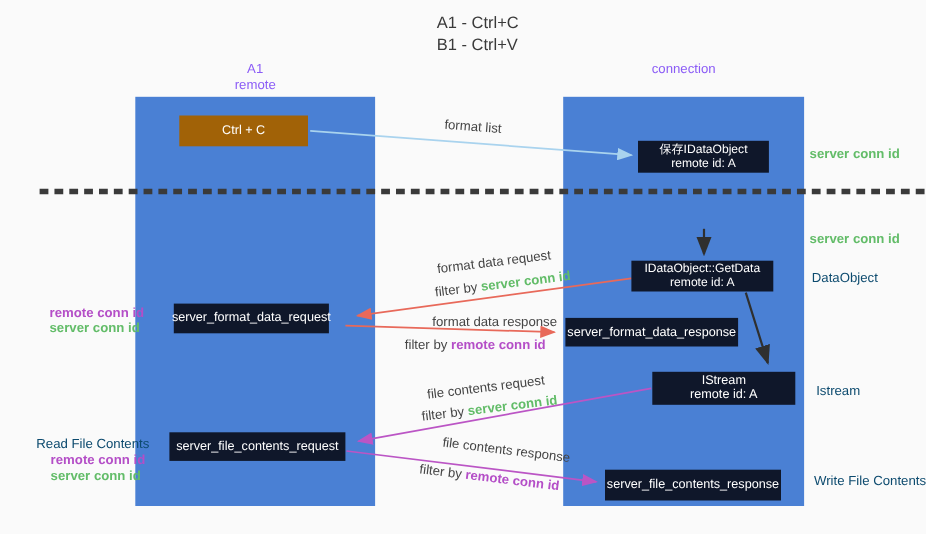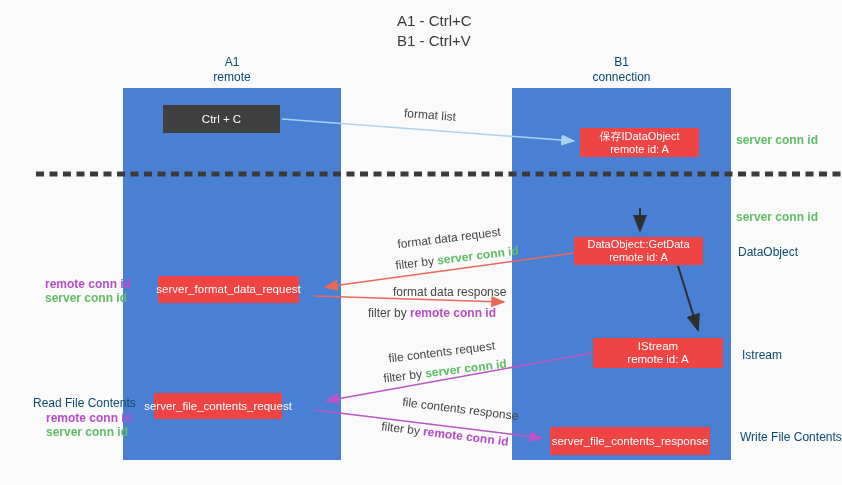--- a/index.html
+++ b/index.html
@@ -4,41 +4,41 @@
 <style>
   html,body{margin:0;padding:0;background:#fafafa;font-family:"Liberation Sans",sans-serif;}
   #stage{position:relative;width:842px;height:485px;background:#fafafa;overflow:hidden;margin-left:26px;}
 
   
   .col{position:absolute;top:88px;height:372px;background:#4a80d4;z-index:1;}
   #col-left{left:97px;width:218px;}
   #col-right{left:486px;width:219px;}
 
   
-  .col-header{position:absolute;top:55px;text-align:center;font-size:12px;line-height:15px;color:#0c4a6e;z-index:4;}
+  .col-header{position:absolute;top:55px;text-align:center;font-size:12px;line-height:15px;color:#8b5cf6;z-index:4;}
   #hdr-left{left:97px;width:218px;}
   #hdr-right{left:486px;width:219px;}
   #title{position:absolute;left:371px;top:11px;font-size:15px;line-height:20px;color:#3a3a3a;z-index:4;}
 
   
   #arrows{position:absolute;left:0;top:0;z-index:2;}
 
   
   .node{position:absolute;display:flex;flex-direction:column;align-items:center;justify-content:center;
         color:#ffffff;text-align:center;z-index:3;font-size:11.5px;line-height:13px;white-space:nowrap;}
-  .green{background:#404040;}
-  .orange{background:#ef4444;}
+  .green{background:#a16207;}
+  .orange{background:#0f172a;}
   #n-ctrl-c{left:137px;top:105px;width:117px;height:28px;}
   #n-save{left:554px;top:128px;width:119px;height:29px;font-size:11px;}
   #n-ctrl-v{left:554px;top:181px;width:119px;height:26px;}
   #n-getdata{left:548px;top:237px;width:129px;height:28px;font-size:11px;}
   #n-freq{left:132px;top:276px;width:141px;height:27px;}
   #n-fresp{left:488px;top:289px;width:157px;height:26px;}
   #n-istream{left:567px;top:338px;width:130px;height:30px;}
-  #n-fcreq{left:128px;top:393px;width:128px;height:26px;}
+  #n-fcreq{left:128px;top:393px;width:160px;height:26px;}
   #n-fcresp{left:524px;top:427px;width:160px;height:28px;text-align:right;}
 
   
   .msg{position:absolute;font-size:12px;color:#454545;white-space:nowrap;z-index:4;}
   .accent-green{color:#62bc68;font-weight:bold;}
   .accent-purple{color:#b44ec7;font-weight:bold;}
   #m-format-list{left:378px;top:108px;transform:rotate(4.5deg);}
   #m-fdr{left:371px;top:231px;transform:rotate(-7deg);}
   #m-fdr-filter{left:369px;top:251px;transform:rotate(-7deg);}
   #m-fdresp{left:367px;top:285px;}
@@ -96,37 +96,39 @@
   <div id="title">
     <div>A1 - Ctrl+C</div>
     <div>B1 - Ctrl+V</div>
   </div>
 
   <div class="col-header" id="hdr-left">
     <div>A1</div>
     <div>remote</div>
   </div>
   <div class="col-header" id="hdr-right">
-    <div>B1</div>
     <div>connection</div>
   </div>
 
   <div class="node green" id="n-ctrl-c">
     <span>Ctrl + C</span>
   </div>
   <div class="node orange" id="n-save">
     <div>保存IDataObject</div>
     <div>remote id: A</div>
   </div>
   <div class="node orange" id="n-getdata">
-    <div>DataObject::GetData</div>
+    <div>IDataObject::GetData</div>
     <div>remote id: A</div>
   </div>
   <div class="node orange" id="n-freq">
     <span>server_format_data_request</span>
+  </div>
+  <div class="node orange" id="n-fresp">
+    <span>server_format_data_response</span>
   </div>
   <div class="node orange" id="n-istream">
     <div>IStream</div>
     <div>remote id: A</div>
   </div>
   <div class="node orange" id="n-fcreq">
     <span>server_file_contents_request</span>
   </div>
   <div class="node orange" id="n-fcresp">
     <span>server_file_contents_response</span>

